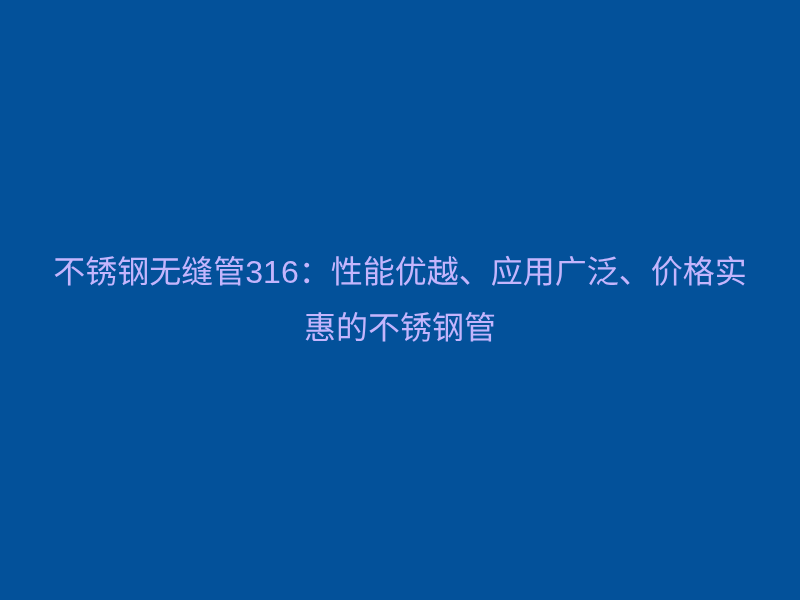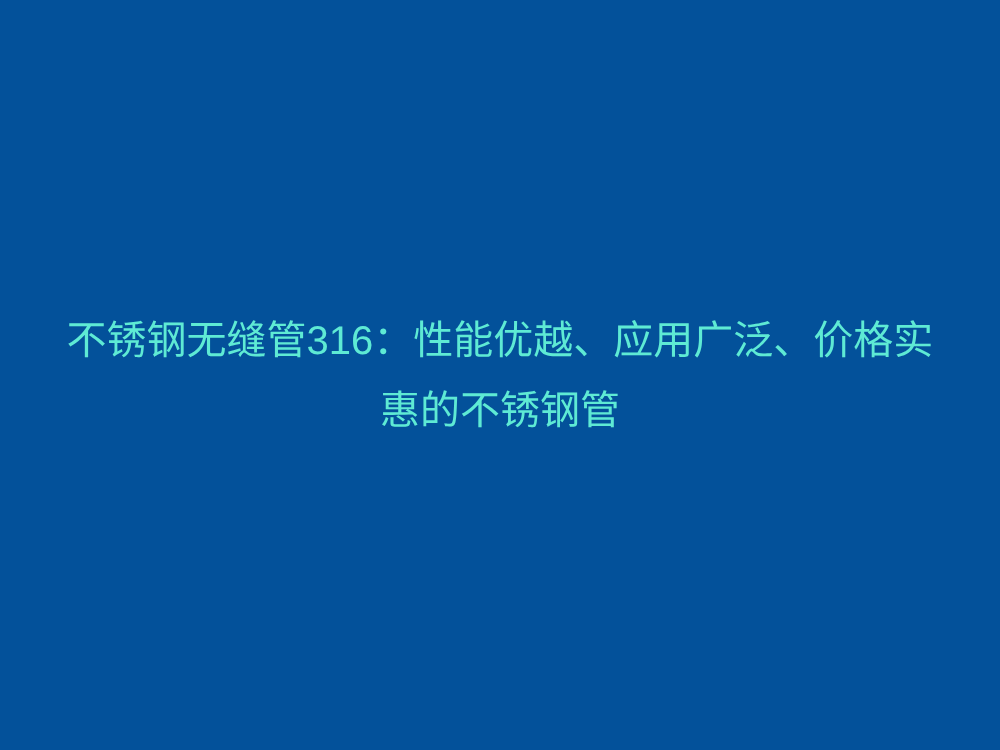--- a/index.html
+++ b/index.html
@@ -48,17 +48,17 @@
     -webkit-font-smoothing: antialiased;
   }
 </style>
 </head>
 <body>
 
 <div id="banner-canvas" style="background-color: rgb(3, 81, 154);">
 
   <div id="headline-block">
 
-    <h1 id="headline-text" style="color: #5eead4;">不锈钢无缝管316：性能优越、应用广泛、价格实惠的不锈钢管</h1>
+    <h1 id="headline-text" style="color: #c4b5fd;">不锈钢无缝管316：性能优越、应用广泛、价格实惠的不锈钢管</h1>
 
   </div>
 
 </div>
 
 </body></html>

